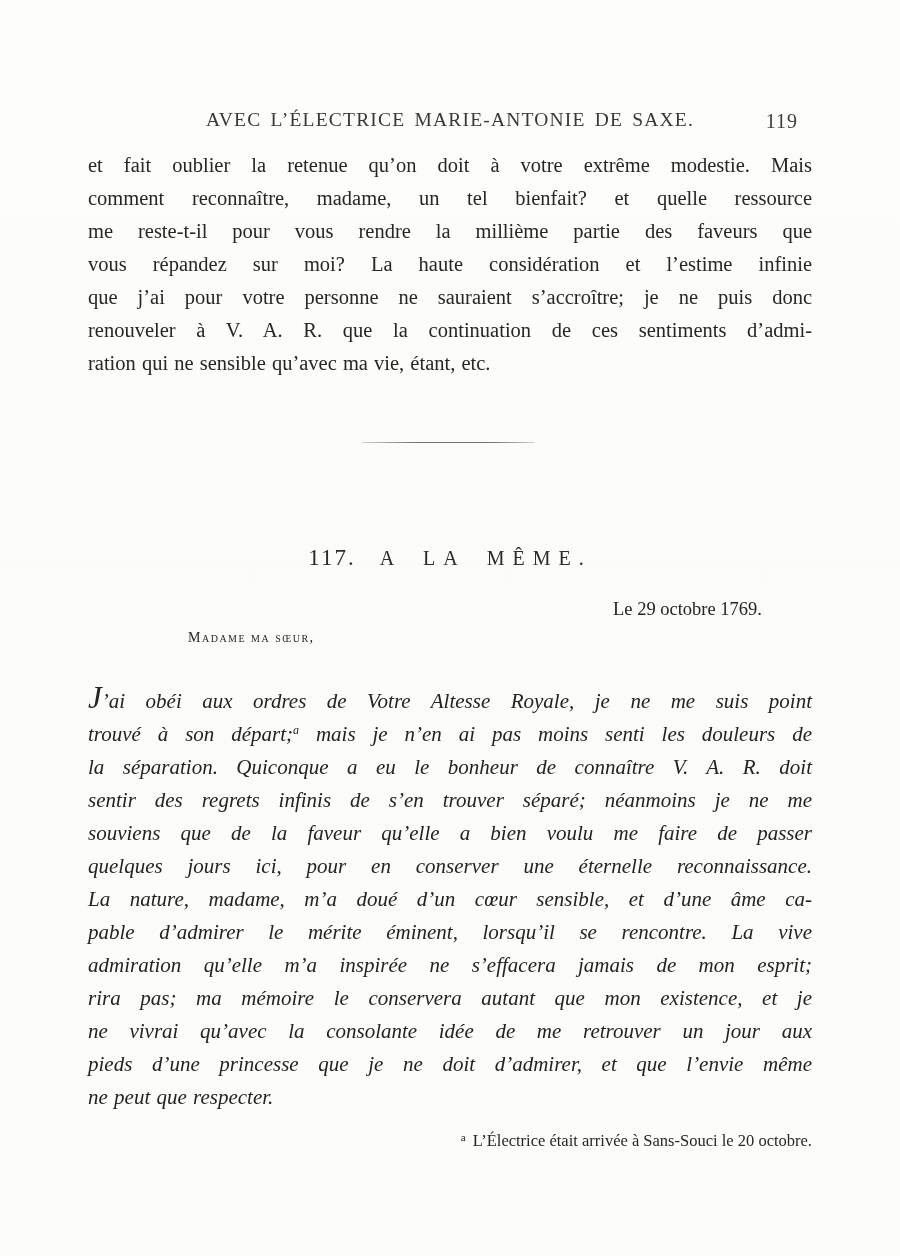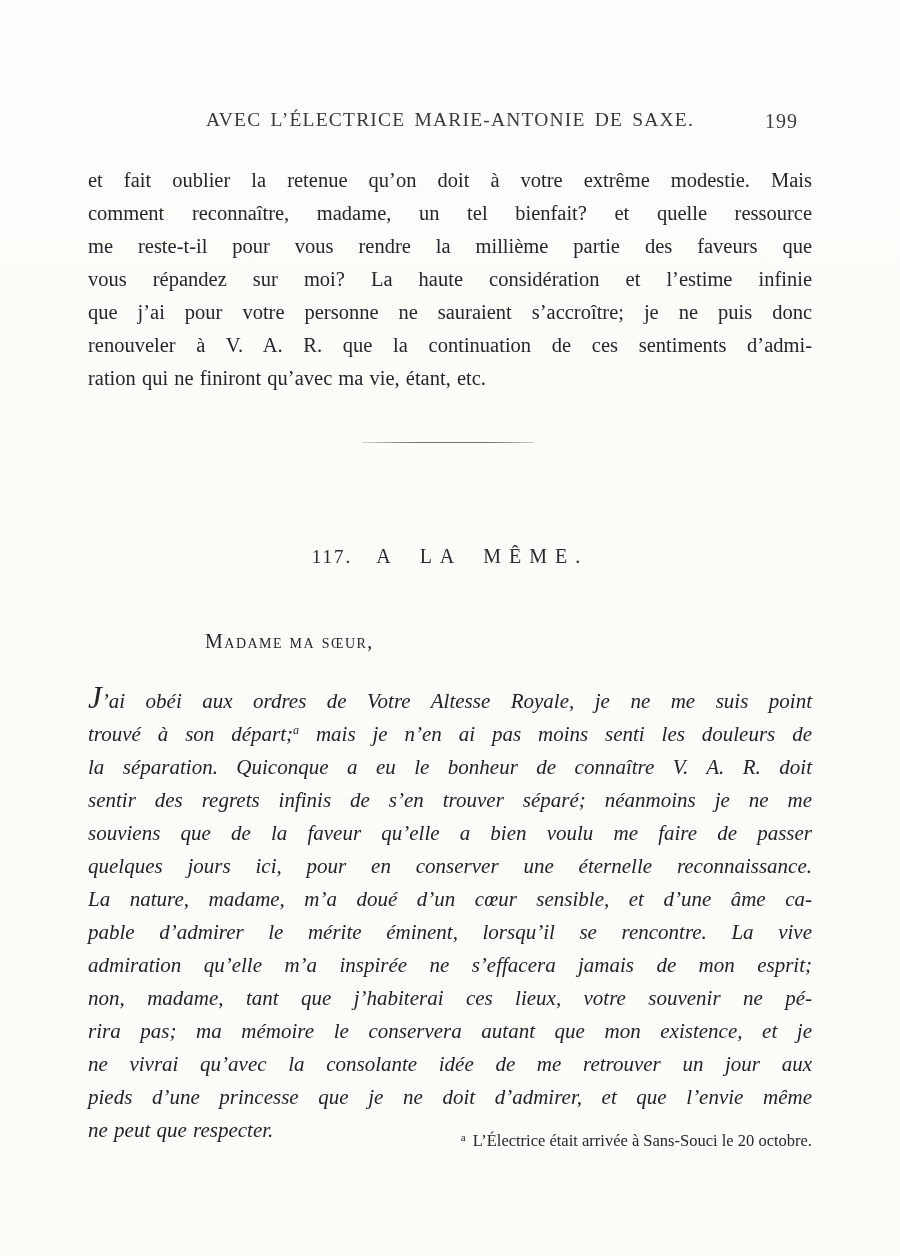--- a/index.html
+++ b/index.html
@@ -55,21 +55,21 @@
     text-align-last: justify;
     white-space: normal;
     word-spacing: 1px;
   }
   .jline.last {
     text-align-last: left;
   }
 
   
   .prev-paragraph {
-    top: 164px;
+    top: 149px;
     font-size: 20.5px;
     line-height: 33px;
     color: #262626;
   }
 
   
   .divider {
     position: absolute;
     top: 442px;
     left: 362px;
@@ -81,21 +81,21 @@
   
   .letter-heading {
     position: absolute;
     top: 545px;
     left: 88px;
     width: 724px;
     text-align: center;
     white-space: nowrap;
   }
   .letter-number {
-    font-size: 19px;
+    font-size: 23px;
     letter-spacing: 2px;
     color: #2c2c2c;
   }
   .letter-title {
     font-size: 20px;
     letter-spacing: 8px;
     word-spacing: 9px;
     margin-left: 20px;
     color: #2c2c2c;
   }
@@ -109,25 +109,24 @@
     text-align: right;
     padding-right: 0;
     box-sizing: border-box;
     font-size: 18.5px;
   }
   .dateline span { margin-right: 50px; }
   .salutation {
     position: absolute;
     top: 630px;
     left: 188px;
-    font-size: 20px;
+    font-size: 14px;
     font-variant: small-caps;
     letter-spacing: 1.5px;
     color: #262626;
-    margin-left: 17px;
   }
 
   
   .letter-body {
     top: 685px;
     font-size: 21px;
     line-height: 33px;
     color: #232323;
     font-style: italic;
   }
@@ -157,54 +156,56 @@
     margin-right: 7px;
   }
 </style>
 </head>
 <body>
 
 <div class="page">
 
   <div class="running-head">
     <span class="running-title">AVEC L’ÉLECTRICE MARIE-ANTONIE DE SAXE.</span>
-    <span class="page-number">199</span>
+    <span class="page-number">119</span>
   </div>
 
   <div class="textblock prev-paragraph">
     <div class="jline">et fait oublier la retenue qu’on doit à votre extrême modestie. Mais</div>
     <div class="jline">comment reconnaître, madame, un tel bienfait? et quelle ressource</div>
     <div class="jline">me reste-t-il pour vous rendre la millième partie des faveurs que</div>
     <div class="jline">vous répandez sur moi? La haute considération et l’estime infinie</div>
     <div class="jline">que j’ai pour votre personne ne sauraient s’accroître; je ne puis donc</div>
     <div class="jline">renouveler à V. A. R. que la continuation de ces sentiments d’admi-</div>
-    <div class="jline last">ration qui ne finiront qu’avec ma vie, étant, etc.</div>
+    <div class="jline last">ration qui ne sensible qu’avec ma vie, étant, etc.</div>
   </div>
 
   <div class="divider"></div>
 
   <div class="letter-heading">
     <span class="letter-number">117.</span>
     <span class="letter-title">A LA MÊME.</span>
   </div>
 
+  <div class="dateline">
+    <span>Le 29 octobre 1769.</span>
+  </div>
 
   <div class="salutation">Madame ma sœur,</div>
 
   <div class="textblock letter-body">
     <div class="jline"><span class="initial-cap">J</span><span>’ai obéi aux ordres de Votre Altesse Royale, je ne me suis point</span></div>
     <div class="jline"><span>trouvé à son départ;</span><sup class="note-ref">a</sup><span> mais je n’en ai pas moins senti les douleurs de</span></div>
     <div class="jline">la séparation. Quiconque a eu le bonheur de connaître V. A. R. doit</div>
     <div class="jline">sentir des regrets infinis de s’en trouver séparé; néanmoins je ne me</div>
     <div class="jline">souviens que de la faveur qu’elle a bien voulu me faire de passer</div>
     <div class="jline">quelques jours ici, pour en conserver une éternelle reconnaissance.</div>
     <div class="jline">La nature, madame, m’a doué d’un cœur sensible, et d’une âme ca-</div>
     <div class="jline">pable d’admirer le mérite éminent, lorsqu’il se rencontre. La vive</div>
     <div class="jline">admiration qu’elle m’a inspirée ne s’effacera jamais de mon esprit;</div>
-    <div class="jline">non, madame, tant que j’habiterai ces lieux, votre souvenir ne pé-</div>
     <div class="jline">rira pas; ma mémoire le conservera autant que mon existence, et je</div>
     <div class="jline">ne vivrai qu’avec la consolante idée de me retrouver un jour aux</div>
     <div class="jline">pieds d’une princesse que je ne doit d’admirer, et que l’envie même</div>
     <div class="jline last">ne peut que respecter.</div>
   </div>
 
   <div class="footnote">
     <span class="fn-marker">a</span><span>L’Électrice était arrivée à Sans-Souci le 20 octobre.</span>
   </div>
 

